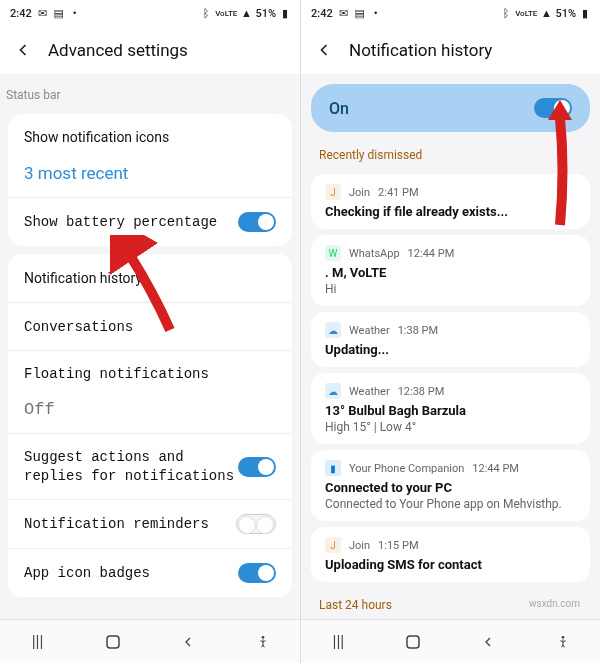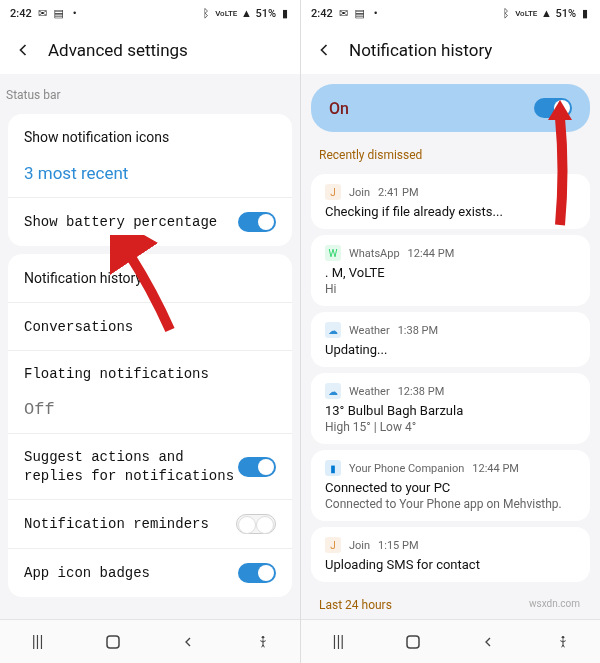--- a/index.html
+++ b/index.html
@@ -35,26 +35,26 @@
   .toggle.on { background: #2d8cd6; }
   .toggle .knob { position: absolute; width: 16px; height: 16px; background: #fff; border-radius: 50%; top: 2px; }
   .toggle.on .knob { right: 2px; }
   .toggle-dual { width: 40px; height: 20px; border: 1px solid #ccc; border-radius: 10px; position: relative; flex-shrink: 0; background: #f5f5f5; }
   .toggle-dual::before, .toggle-dual::after { content:""; position:absolute; width:16px; height:16px; border-radius:50%; top:1px; background:#fff; border:1px solid #ddd; }
   .toggle-dual::before { left:1px; }
   .toggle-dual::after { right:1px; }
 
   
   .on-pill { background: #a8d1f4; border-radius: 22px; margin: 10px 10px 6px; padding: 14px 18px; display: flex; align-items: center; justify-content: space-between; }
-  .on-pill-text { font-size: 16px; font-weight: 500; color: #7f1d1d; }
+  .on-pill-text { font-size: 16px; font-weight: 500; color: #0c4a6e; }
   .section-label2 { font-size: 12px; color: #a16207; padding: 10px 18px 6px; }
   .notif-card { background: #fff; border-radius: 14px; margin: 6px 10px; padding: 10px 14px; }
   .notif-head { display: flex; align-items: center; gap: 8px; font-size: 11px; color: #666; margin-bottom: 4px; }
   .notif-app-icon { width: 16px; height: 16px; display: flex; align-items: center; justify-content: center; border-radius: 3px; font-size: 10px; }
-  .notif-title { font-size: 13px; font-weight: 400; color: #111; }
+  .notif-title { font-size: 13px; font-weight: 700; color: #111; }
   .notif-body { font-size: 12px; color: #666; margin-top: 2px; }
 
   
   .navbar { height: 44px; background: #fafafa; border-top: 1px solid #e3e3e3; display: flex; align-items: center; justify-content: space-around; }
   .nav-btn { width: 22px; height: 22px; display: flex; align-items: center; justify-content: center; color: #444; }
 
   
   .arrow-overlay { position: absolute; pointer-events: none; }
   .arrow-left { left: 110px; top: 235px; width: 80px; height: 100px; }
   .arrow-right { left: 530px; top: 100px; width: 60px; height: 130px; }

